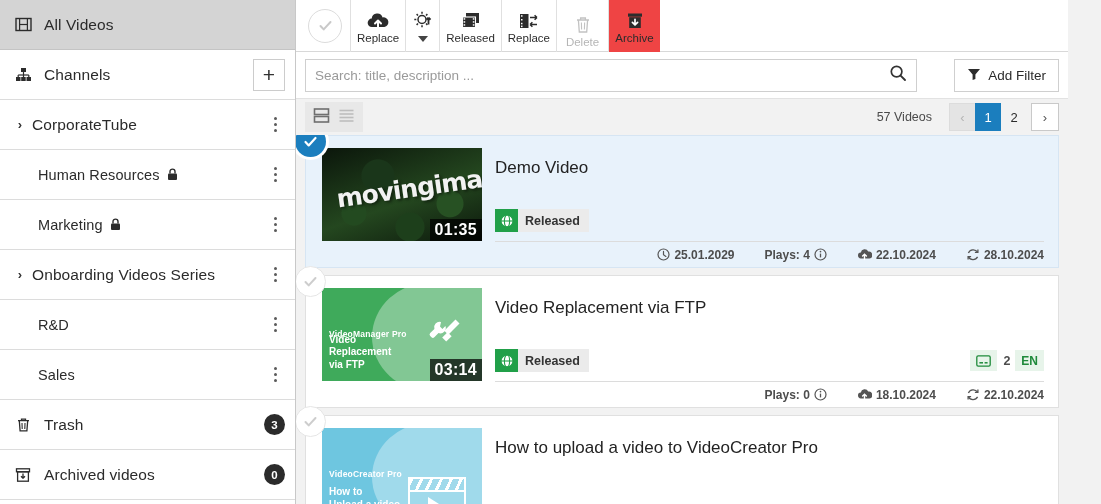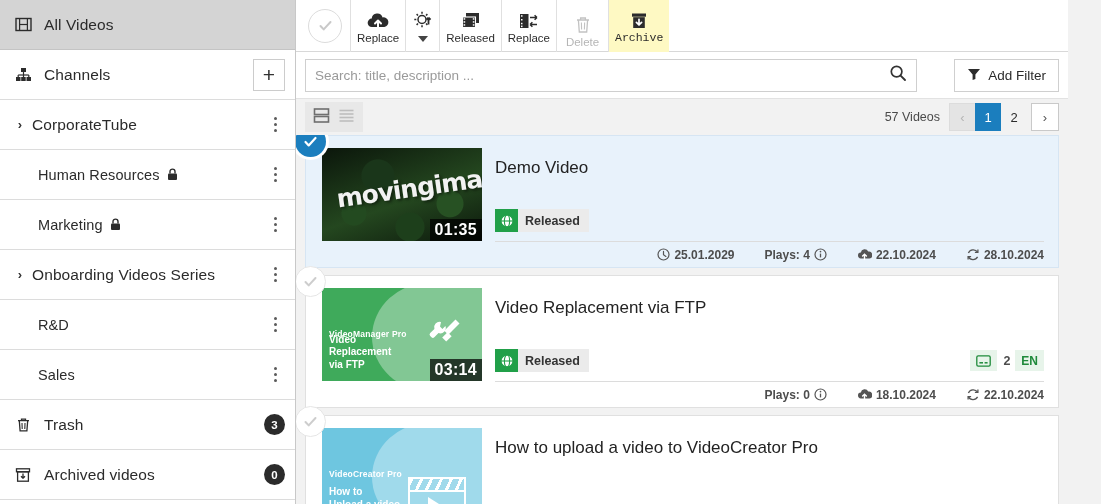--- a/index.html
+++ b/index.html
@@ -87,21 +87,21 @@
     margin: 0 8px 0 4px; color: #c9c9c9;
   }
   .tb-group { display: flex; align-items: stretch; height: 52px; }
   .tb-btn {
     min-width: 52px; padding: 4px 6px 3px; height: 52px;
     display: flex; flex-direction: column; align-items: center; justify-content: center;
     gap: 1px; color: #2c2c2c; font-size: 11.5px;
     border-left: 1px solid #e0e0e0;
   }
   .tb-btn.first { border-left: 1px solid #e0e0e0; }
-  .tb-btn.active { background: #fef9c3; font-family: Liberation Mono, monospace; }
+  .tb-btn.active { background: #ef4444; }
   .tb-btn.disabled { color: #b5b5b5; justify-content: flex-end; }
   .tb-btn .glyph { height: 24px; display: flex; align-items: flex-end; }
   .tb-btn .cap { line-height: 1.1; }
   .tb-drop {
     width: 34px; height: 52px; display: flex; flex-direction: column;
     align-items: center; justify-content: center; gap: 1px;
     border-left: 1px solid #e0e0e0;
   }
   .tb-drop .tri {
     width: 0; height: 0; border-left: 5px solid transparent;
@@ -125,21 +125,21 @@
   .search-field input::placeholder { color: #9a9a9a; }
   .filter-btn {
     height: 33px; border: 1px solid #cfcfcf; background: #fff;
     display: flex; align-items: center; gap: 7px; padding: 0 12px;
     font-size: 13.5px; color: #2b2b2b; white-space: nowrap; margin-left: 28px;
   }
 
   
   .listctl {
     height: 36px; flex: 0 0 36px; background: #f2f2f2;
-    display: flex; align-items: center; padding: 0 9px; 
+    display: flex; align-items: center; padding: 0 9px; gap: 8px;
   }
   .viewtoggle {
     display: flex; align-items: center; gap: 8px;
     background: #e8e8e8; padding: 4px 8px; height: 30px;
   }
   .ctl-spacer { flex: 1 1 auto; }
   .vidcount { font-size: 12.5px; color: #4a4a4a; margin-right: 9px; }
   .pager { display: flex; align-items: stretch; height: 28px; }
   .pg {
     min-width: 26px; padding: 0 7px; display: flex; align-items: center;

